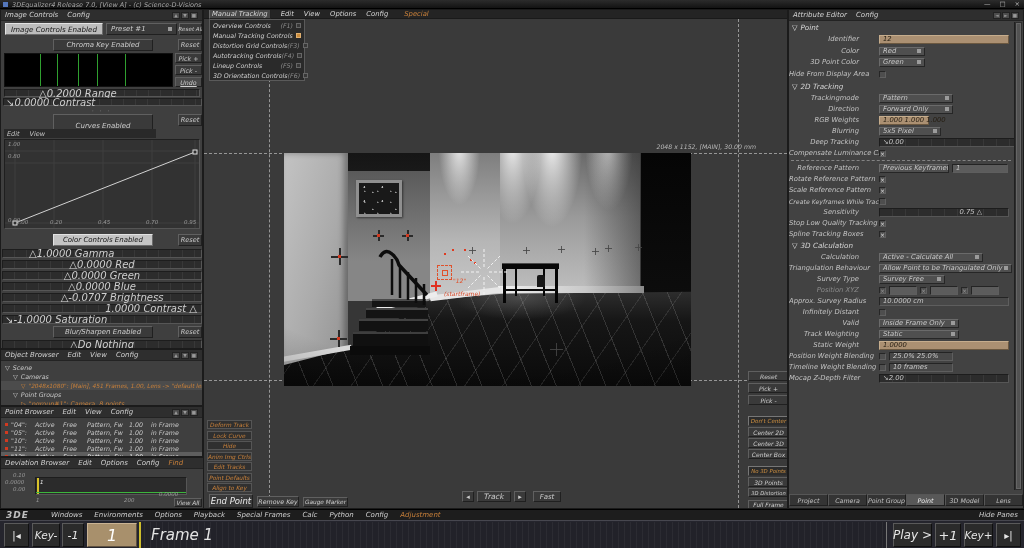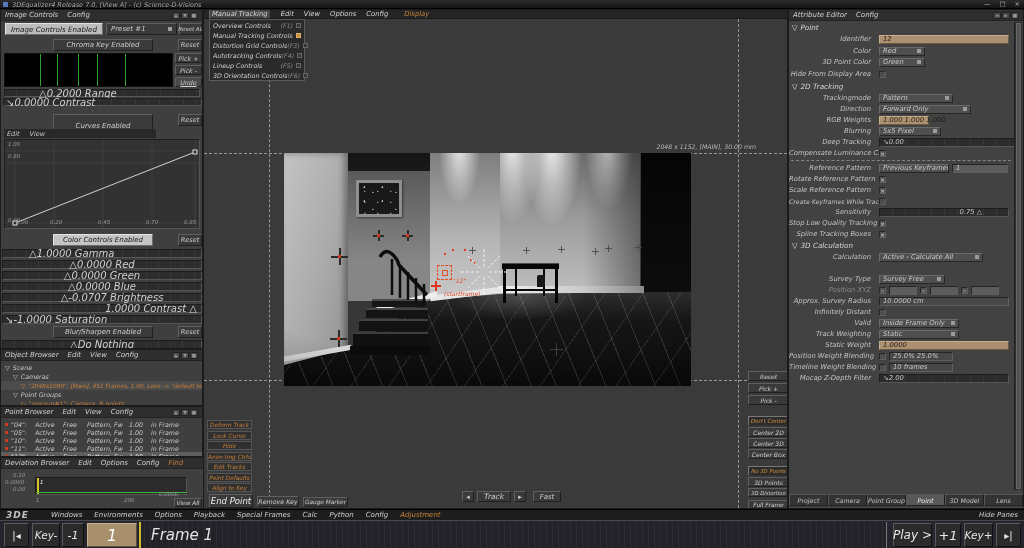--- a/index.html
+++ b/index.html
@@ -57,21 +57,21 @@
 .cross .v{top:0;bottom:0;width:1.5px}
 .cross .c{background:#d23a20}
 .fcross i{background:rgba(70,70,70,.85)}
 .p12box{position:absolute;border:1px dashed #e0512b;z-index:13}
 .p12box .inner{position:absolute;left:4px;top:4px;width:6px;height:6px;border:1px solid #e0512b}
 .p12lbl{position:absolute;color:#e0512b;font-size:6px;z-index:13;white-space:nowrap}
 .tdot{position:absolute;width:2px;height:2px;background:#e03a20;z-index:13}
 
 #ae{position:absolute;left:788px;top:9px;width:236px;height:500px;background:#424242;border:1px solid #1b1b1b;overflow:hidden}
 .arow{position:absolute;left:0;width:230px;height:10px;display:flex;align-items:center;font-size:6.8px}
-.albl{width:90px;text-align:right;padding-right:8px;color:#c2c2c2;white-space:nowrap;overflow:hidden;flex:none}
+.albl{width:90px;text-align:right;padding-right:20px;color:#c2c2c2;white-space:nowrap;overflow:hidden;flex:none}
 .albl.dim{color:#8a8a8a}
 .actl{display:flex;align-items:center;gap:3px}
 .add{background:#4f4f4f;border:1px solid;border-color:#6a6a6a #262626 #262626 #6a6a6a;height:9px;display:flex;align-items:center;padding:0 3px;white-space:nowrap;overflow:hidden}
 .atf{background:#ab9072;color:#241c10;height:9px;display:flex;align-items:center;padding:0 3px;border:1px solid;border-color:#c6ad8d #6b5840 #6b5840 #c6ad8d;white-space:nowrap}
 .agf{background:#484848;height:9px;display:flex;align-items:center;padding:0 3px;border:1px solid;border-color:#242424 #5e5e5e #5e5e5e #242424;white-space:nowrap}
 .agf.light{background:#5c5c5c}
 .acb{width:7px;height:7px;background:#4e4e4e;border:1px solid;border-color:#262626 #606060 #606060 #262626;font-size:6px;line-height:5px;text-align:center;color:#e0e0e0;font-style:normal;flex:none}
 .asl{background:#2c2c2c;border:1px solid;border-color:#1d1d1d #565656 #565656 #1d1d1d;height:9px;display:flex;align-items:center;padding:0 3px;background-image:repeating-linear-gradient(90deg,transparent 0 12px,#383838 12px 13px);white-space:nowrap}
 .asec{position:absolute;left:3px;font-size:7.2px;color:#d6d6d6;display:flex;gap:3px;align-items:center}
 #aedash{position:absolute;left:2px;right:12px;top:150px;border-top:1px dashed rgba(210,210,210,.45)}
@@ -308,21 +308,21 @@
   <div class="btn" style="left:173px;top:40px;width:28px;height:9px;font-size:5.8px">View All</div>
 </div>
 
 <div id="vp">
   <div id="vpmenu">
     <span class="pressed">Manual Tracking</span>
     <span>Edit</span>
     <span>View</span>
     <span>Options</span>
     <span>Config</span>
-    <span class="orange" style="margin-left:6px">Display</span>
+    <span class="orange" style="margin-left:6px">Special</span>
   </div>
   <div id="vpdrop">
     <div class="vrow">
         <span>Overview Controls</span>
         <span class="hk">(F1)</span>
         <span class="cb"></span>
       </div>
     <div class="vrow">
         <span>Manual Tracking Controls</span>
         <span class="hk"></span>
@@ -562,21 +562,21 @@
       <div class="actl">
         <div class="add" style="width:74px">
           <span>Pattern</span>
           <span class="ddsq"></span>
         </div>
       </div>
     </div>
   <div class="arow" style="top:94px">
       <span class="albl">Direction</span>
       <div class="actl">
-        <div class="add" style="width:92px">
+        <div class="add" style="width:74px">
           <span>Forward Only</span>
           <span class="ddsq"></span>
         </div>
       </div>
     </div>
   <div class="arow" style="top:105px">
       <span class="albl">RGB Weights</span>
       <div class="actl">
         <div class="atf" style="width:50px">1.000 1.000 1.000</div>
       </div>
@@ -652,20 +652,29 @@
 
   <div class="asec" style="top:231px">
       <span>▽</span>
       <span>3D Calculation</span>
     </div>
   <div class="arow" style="top:242px">
       <span class="albl">Calculation</span>
       <div class="actl">
         <div class="add" style="width:104px">
           <span>Active - Calculate All</span>
+          <span class="ddsq"></span>
+        </div>
+      </div>
+    </div>
+  <div class="arow" style="top:253px">
+      <span class="albl">Triangulation Behaviour</span>
+      <div class="actl">
+        <div class="add" style="width:133px">
+          <span>Allow Point to be Triangulated Only</span>
           <span class="ddsq"></span>
         </div>
       </div>
     </div>
   <div class="arow" style="top:264px">
       <span class="albl">Survey Type</span>
       <div class="actl">
         <div class="add" style="width:66px">
           <span>Survey Free</span>
           <span class="ddsq"></span>

